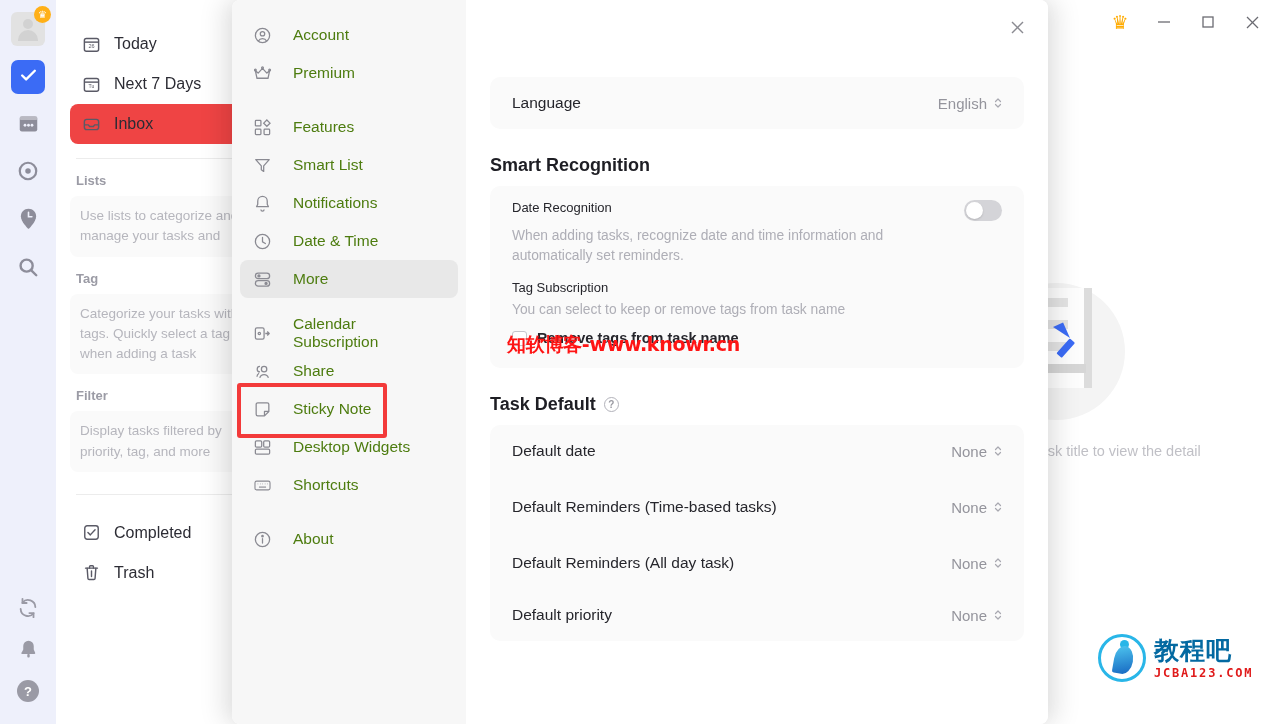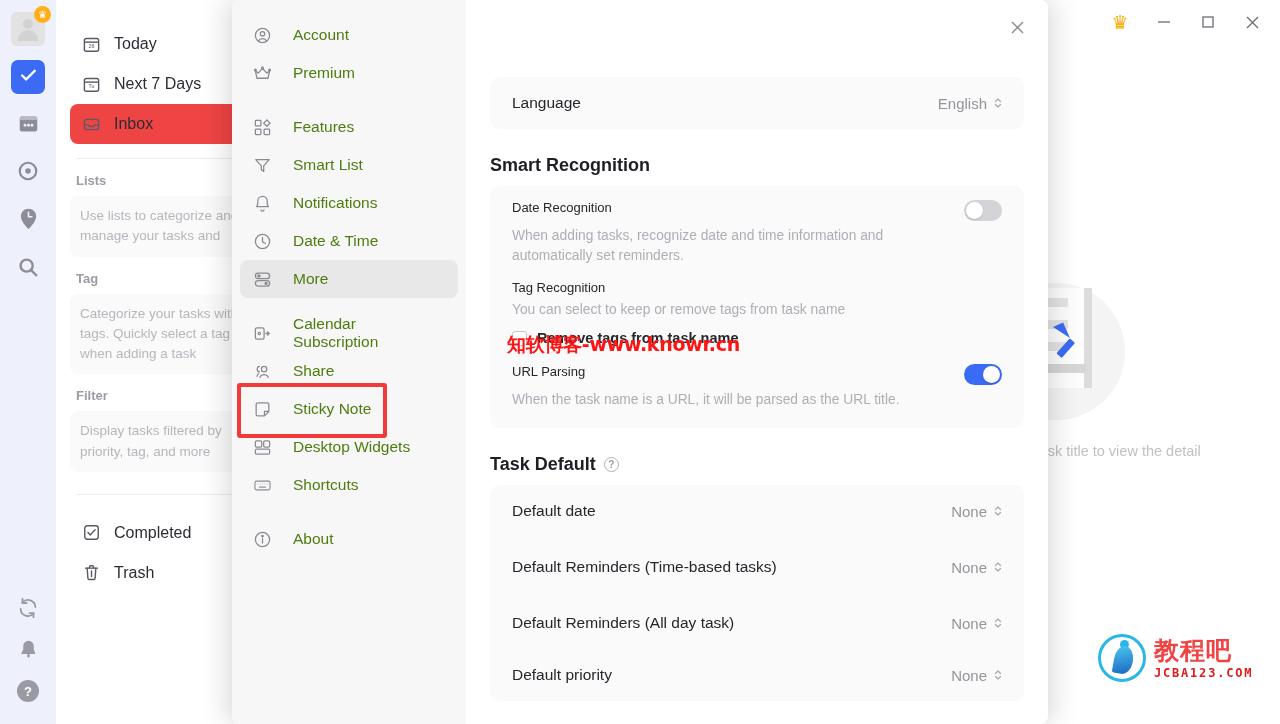--- a/index.html
+++ b/index.html
@@ -228,21 +228,21 @@
     position: absolute; left: 13px; top: 9px; width: 19px; height: 28px;
     background: linear-gradient(160deg, #4fc8f0, #1565c0);
     border-radius: 50% 50% 50% 2px; transform: rotate(10deg);
   }
   .wm-dot {
     position: absolute; left: 19px; top: 3px; width: 9px; height: 9px;
     border-radius: 50%; background: #29b6e8;
   }
   .wm-txt-cn {
     font-family: "DejaVu Sans", sans-serif;
-    font-size: 25px; font-weight: bold; color: #ef4444; line-height: 1;
+    font-size: 25px; font-weight: bold; color: #0369a1; line-height: 1;
     letter-spacing: 1px;
   }
   .wm-txt-en {
     font-family: "DejaVu Sans Mono", monospace;
     font-size: 12px; font-weight: bold; color: #e01b1b; line-height: 1;
     letter-spacing: 1.8px; margin-top: 4px;
   }
   .wm-col { display: flex; flex-direction: column; }
 </style>
 </head>
@@ -612,37 +612,28 @@
           <div class="opt-head">
             <div class="opt-title">Date Recognition</div>
             <div class="toggle">
                 <div class="knob"></div>
               </div>
           </div>
           <div class="opt-desc">When adding tasks, recognize date and time information and automatically set reminders.</div>
         </div>
 
         <div class="opt-block">
-          <div class="opt-title">Tag Recognition</div>
+          <div class="opt-title">Tag Subscription</div>
           <div class="opt-desc">You can select to keep or remove tags from task name</div>
           <div class="checkrow">
             <div class="checkbox"></div>
             <div class="checkrow-label">Remove tags from task name</div>
           </div>
         </div>
 
-        <div class="opt-block">
-          <div class="opt-head">
-            <div class="opt-title">URL Parsing</div>
-            <div class="toggle on">
-                <div class="knob"></div>
-              </div>
-          </div>
-          <div class="opt-desc">When the task name is a URL, it will be parsed as the URL title.</div>
-        </div>
       </div>
 
       <div class="section-title">
         <span>Task Default</span>
         <span class="q-mark">?</span>
       </div>
 
       <div class="card">
         <div class="row">
           <span class="row-label">Default date</span>

